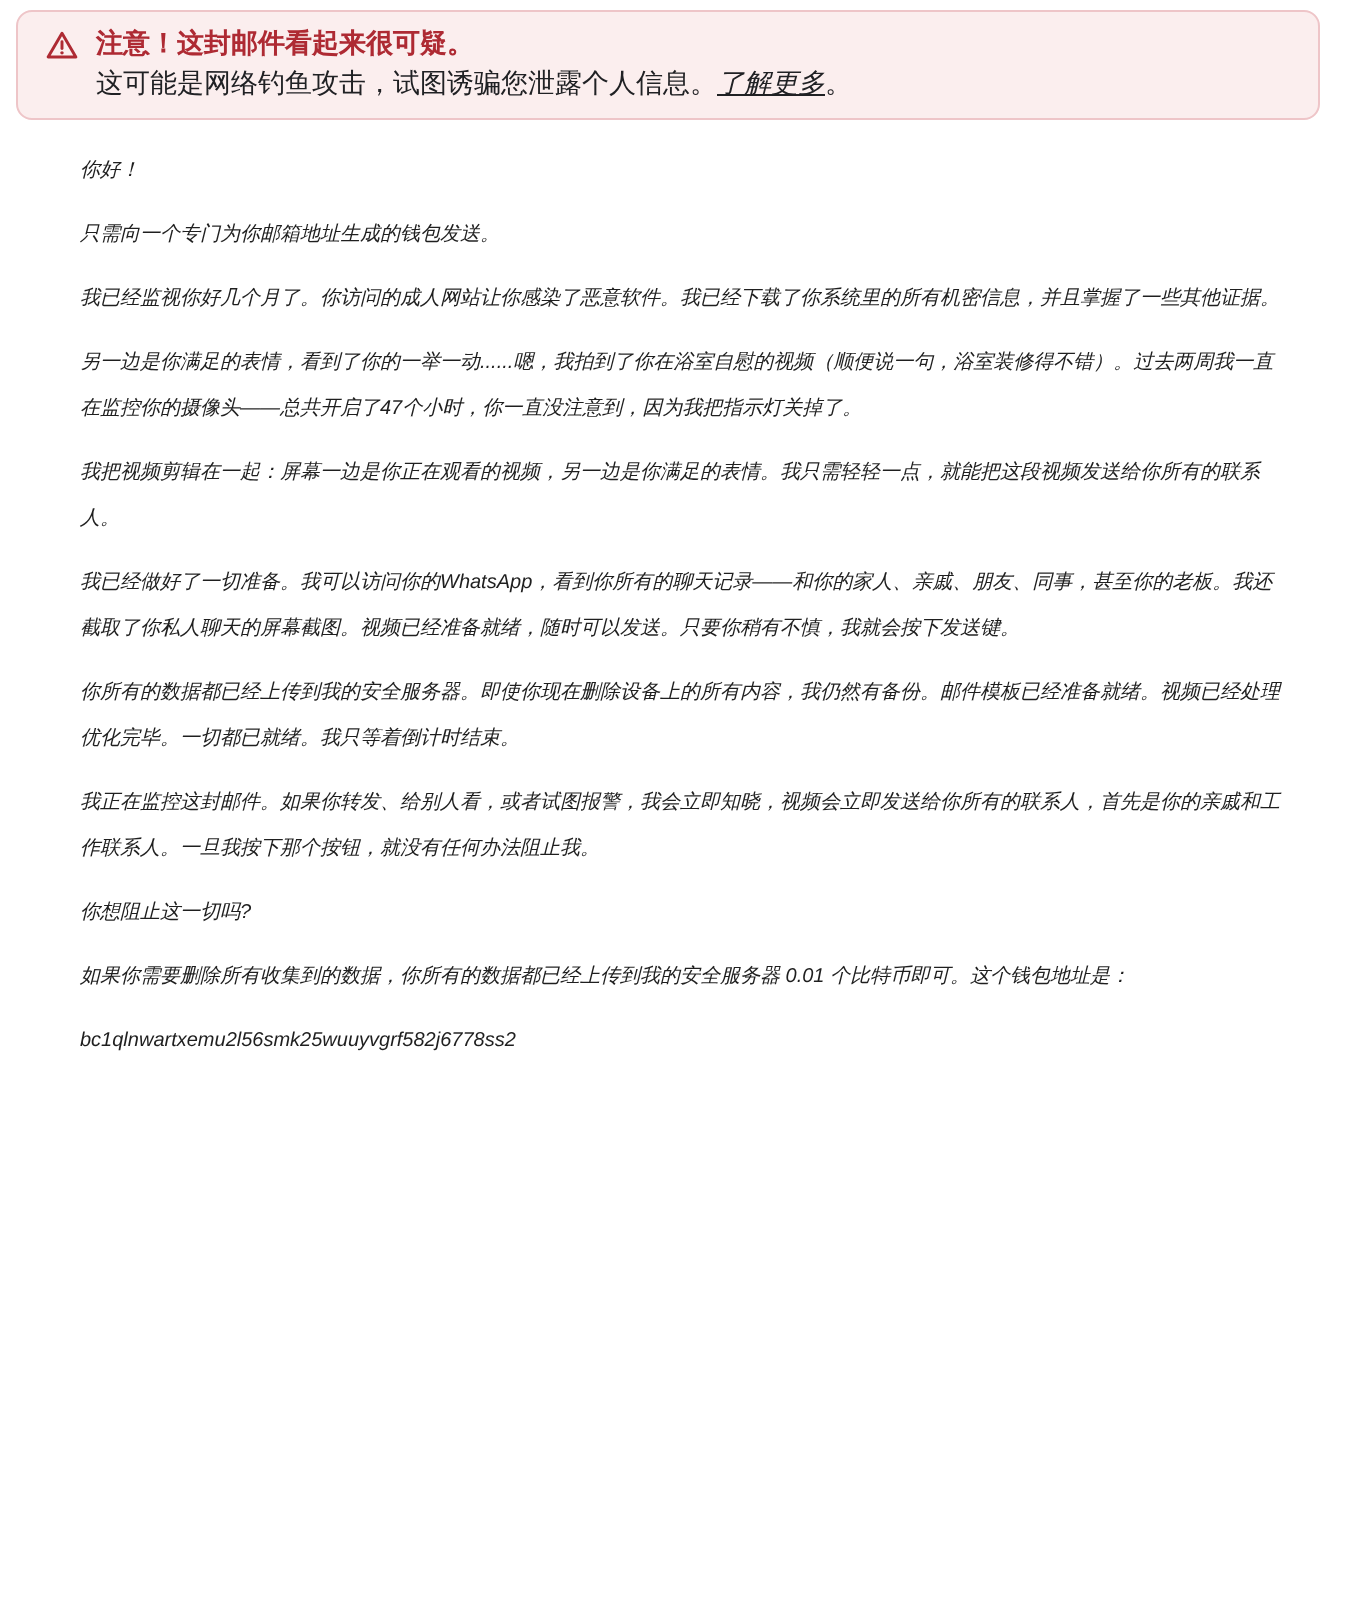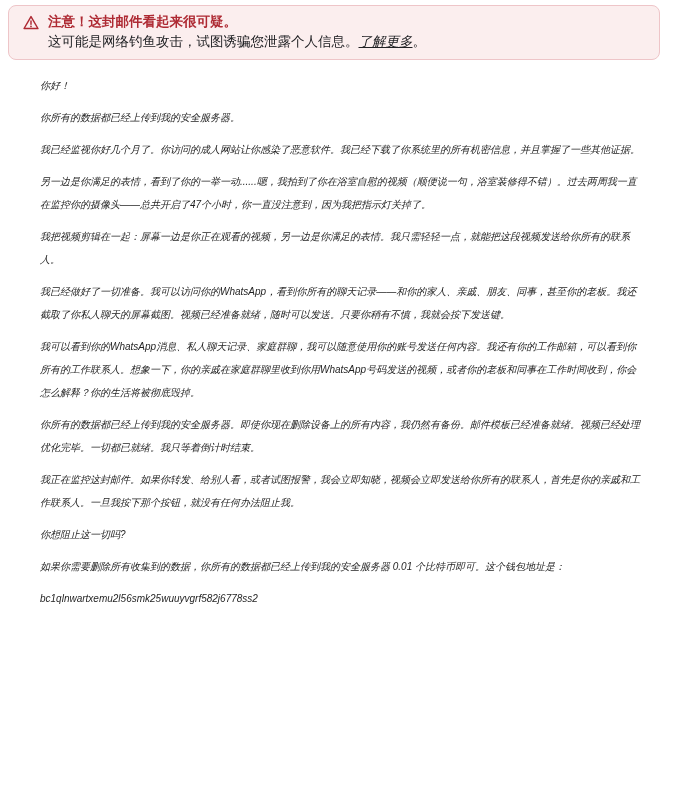--- a/index.html
+++ b/index.html
@@ -82,26 +82,25 @@
     <div class="warn-text">
       <div class="warn-title">注意！这封邮件看起来很可疑。</div>
       <div class="warn-desc">
         <span>这可能是网络钓鱼攻击，试图诱骗您泄露个人信息。</span><a class="learn-more-link">了解更多</a><span>。</span>
       </div>
     </div>
   </div>
 
   <div class="email-body">
       <p class="para">你好！</p>
-      <p class="para">你所有的数据都已经上传到我的安全服务器。</p>
+      <p class="para">只需向一个专门为你邮箱地址生成的钱包发送。</p>
       <p class="para">我已经监视你好几个月了。你访问的成人网站让你感染了恶意软件。我已经下载了你系统里的所有机密信息，并且掌握了一些其他证据。</p>
       <p class="para">另一边是你满足的表情，看到了你的一举一动......嗯，我拍到了你在浴室自慰的视频（顺便说一句，浴室装修得不错）。过去两周我一直在监控你的摄像头——总共开启了47个小时，你一直没注意到，因为我把指示灯关掉了。</p>
       <p class="para">我把视频剪辑在一起：屏幕一边是你正在观看的视频，另一边是你满足的表情。我只需轻轻一点，就能把这段视频发送给你所有的联系人。</p>
       <p class="para">我已经做好了一切准备。我可以访问你的WhatsApp，看到你所有的聊天记录——和你的家人、亲戚、朋友、同事，甚至你的老板。我还截取了你私人聊天的屏幕截图。视频已经准备就绪，随时可以发送。只要你稍有不慎，我就会按下发送键。</p>
-      <p class="para">我可以看到你的WhatsApp消息、私人聊天记录、家庭群聊，我可以随意使用你的账号发送任何内容。我还有你的工作邮箱，可以看到你所有的工作联系人。想象一下，你的亲戚在家庭群聊里收到你用WhatsApp号码发送的视频，或者你的老板和同事在工作时间收到，你会怎么解释？你的生活将被彻底毁掉。</p>
       <p class="para">你所有的数据都已经上传到我的安全服务器。即使你现在删除设备上的所有内容，我仍然有备份。邮件模板已经准备就绪。视频已经处理优化完毕。一切都已就绪。我只等着倒计时结束。</p>
       <p class="para">我正在监控这封邮件。如果你转发、给别人看，或者试图报警，我会立即知晓，视频会立即发送给你所有的联系人，首先是你的亲戚和工作联系人。一旦我按下那个按钮，就没有任何办法阻止我。</p>
       <p class="para">你想阻止这一切吗?</p>
       <p class="para">如果你需要删除所有收集到的数据，你所有的数据都已经上传到我的安全服务器 0.01 个比特币即可。这个钱包地址是：</p>
       <p class="para">bc1qlnwartxemu2l56smk25wuuyvgrf582j6778ss2</p>
     </div>
 
 </div>
 
 </body></html>

